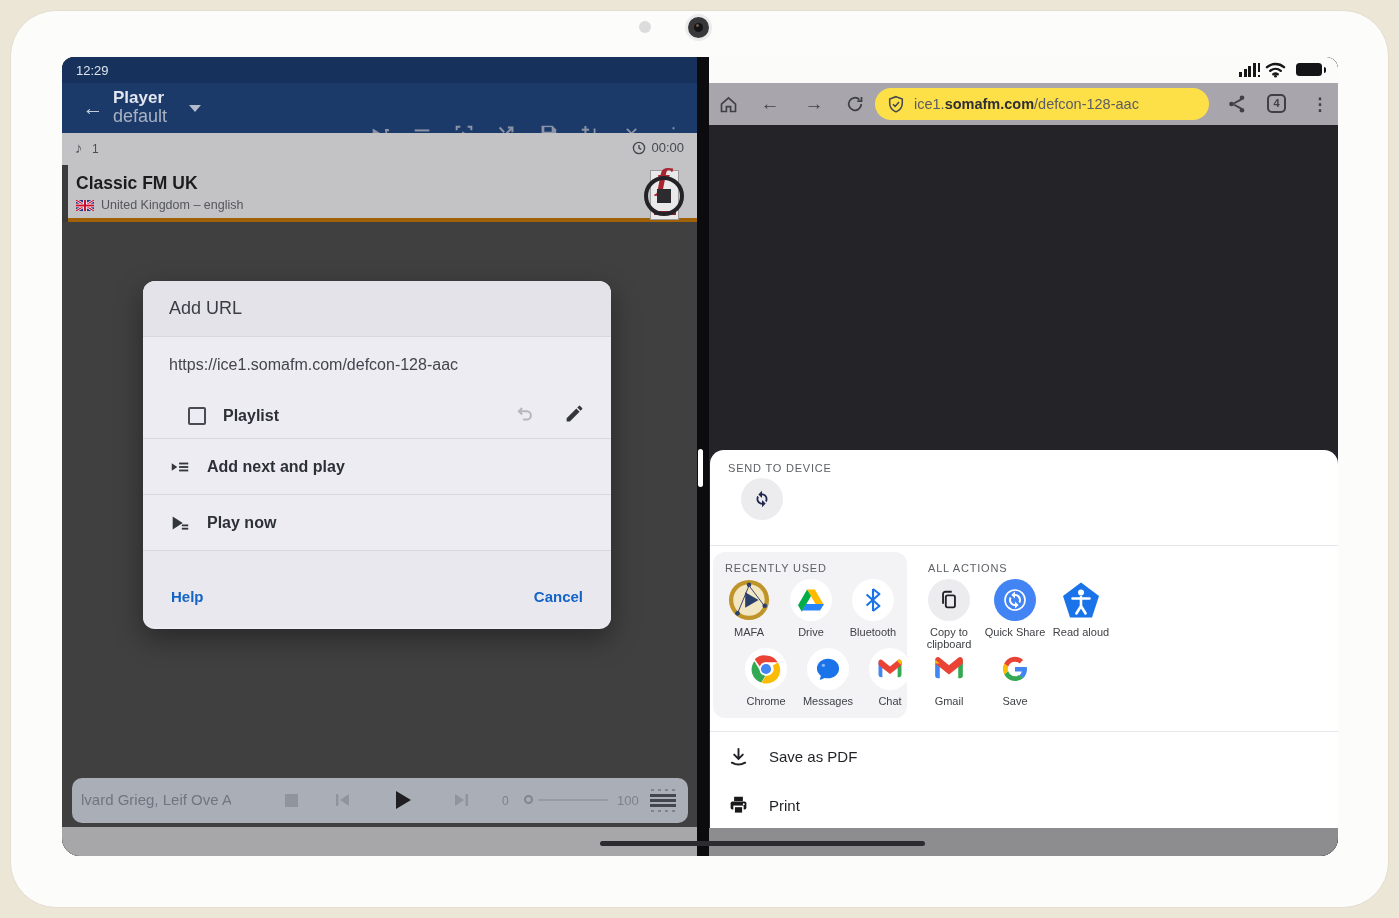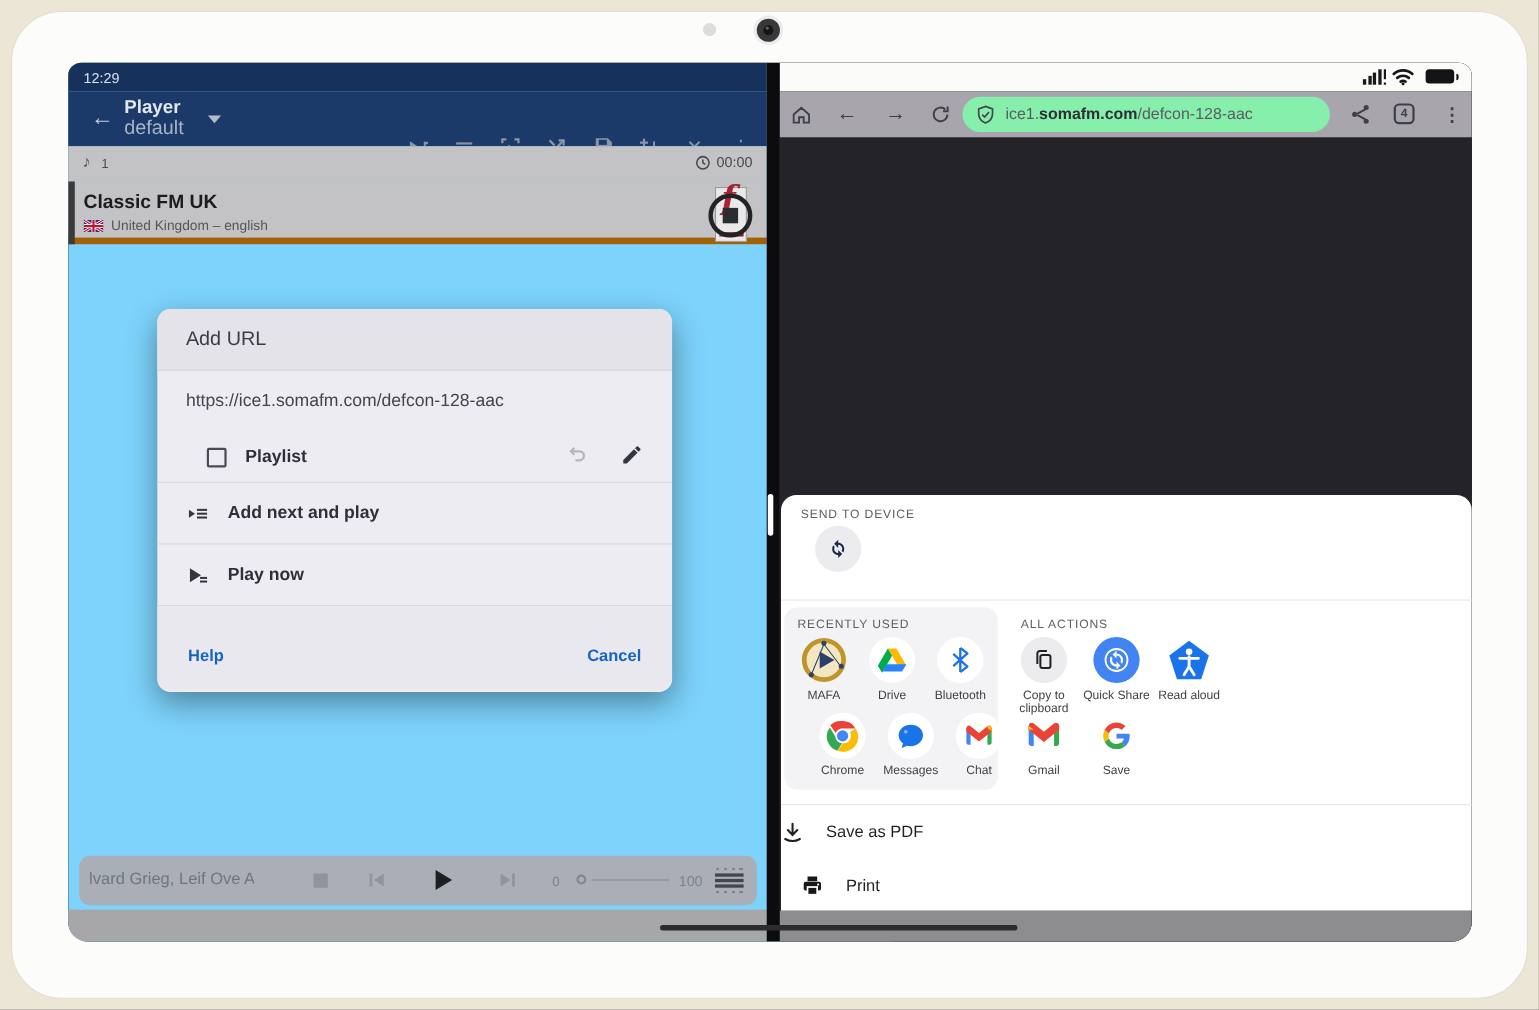--- a/index.html
+++ b/index.html
@@ -9,38 +9,38 @@
   
   .tablet { position:absolute; left:10px; top:10px; right:10px; bottom:10px; background:#fcfcfb; border-radius:46px; border:1px solid #e4ddcf; }
   .cam-dot { position:absolute; left:639px; top:21px; width:12px; height:12px; border-radius:50%; background:#dcdcdc; }
   .cam-lens { position:absolute; left:688px; top:17px; width:21px; height:21px; border-radius:50%; background:#38383b; box-shadow:0 0 0 3px #ebebeb; }
   .cam-lens::after { content:""; position:absolute; left:6px; top:6px; width:9px; height:9px; border-radius:50%; background:#141417; }
   .cam-lens::before { content:""; position:absolute; left:8px; top:7px; width:3px; height:3px; border-radius:50%; background:#6e5c49; z-index:1; }
 
   .screen { position:absolute; left:62px; top:57px; width:1276px; height:799px; border-radius:12px 12px 18px 18px; overflow:hidden; background:#000; }
 
   
-  .left-app { position:absolute; left:0; top:0; width:750px; height:799px; background:#7dd3fc; }
+  .left-app { position:absolute; left:0; top:0; width:750px; height:799px; background:#404040; }
   .l-status { position:absolute; left:0; top:0; width:635px; height:26px; background:#16325c; color:#dde2eb; font-size:13px; line-height:27px; padding-left:14px; }
   .l-appbar { position:absolute; left:0; top:26px; width:635px; height:50px; background:#1b3a69; }
   .back-arrow { position:absolute; left:18px; top:12px; width:26px; height:26px; color:#c3cad8; font-size:21px; line-height:26px; text-align:center; }
   .l-titlebox { position:absolute; left:51px; top:5px; }
   .l-title { font-size:17px; font-weight:bold; color:#e2e6ee; line-height:20px; }
   .l-subtitle { font-size:18px; color:#a9b2c3; line-height:16px; }
   .caret-down { position:absolute; left:127px; top:22px; width:0; height:0; border-left:6px solid transparent; border-right:6px solid transparent; border-top:7px solid #b4bccc; }
   .l-actions { position:absolute; right:12px; top:26px; height:50px; display:flex; align-items:center; gap:19px; }
   .l-actions .tbicon { width:23px; height:23px; color:#8b93a6; display:flex; align-items:center; justify-content:center; font-size:18px; }
   .tbicon svg { display:block; }
 
   .l-meta { position:absolute; left:0; top:76px; width:635px; height:32px; background:#c3c3c5; }
   .meta-note { position:absolute; left:13px; top:6px; font-size:15px; color:#54575d; }
   .meta-count { position:absolute; left:30px; top:9px; font-size:12px; color:#4b4e53; }
   .meta-right { position:absolute; right:13px; top:7px; display:flex; align-items:center; gap:5px; color:#45484e; font-size:13px; }
 
-  .l-station { position:absolute; left:0; top:108px; width:635px; height:57px; background:#c3c3c5; border-bottom:6px solid #a16207; }
+  .l-station { position:absolute; left:0; top:108px; width:635px; height:57px; background:#c3c3c5; border-bottom:4px solid #a16207; }
   .station-indicator { position:absolute; left:0; top:0; width:6px; height:57px; background:#3b3b3e; }
   .station-title { position:absolute; left:14px; top:8px; font-size:17.5px; font-weight:bold; color:#1c1c1e; }
   .station-sub { position:absolute; left:14px; top:33px; display:flex; align-items:center; gap:7px; font-size:12.5px; color:#55565b; }
   .station-logo { position:absolute; left:588px; top:5px; width:29px; height:50px; background:#e9e9e9; border:1px solid #9c9c9e; overflow:visible; }
   .logo-f { position:absolute; left:5px; top:-8px; font-family:"DejaVu Serif", serif; font-style:italic; font-weight:bold; font-size:30px; color:#a92430; }
   .logo-microtext { position:absolute; left:3px; bottom:4px; width:22px; height:4px; background:#8b2430; }
   .stop-ring { position:absolute; left:-7px; top:5px; width:40px; height:40px; border-radius:50%; border:4px solid #232327; }
   .stop-ring::after { content:""; position:absolute; left:9px; top:9px; width:14px; height:14px; background:#2c2c30; }
 
   
@@ -84,21 +84,21 @@
   .right-app { position:absolute; left:647px; top:0; width:629px; height:799px; background:#242428; }
   .r-status { position:absolute; left:0; top:0; width:629px; height:26px; background:#fbfbfa; }
   .sig { position:absolute; right:77px; top:6px; width:22px; height:14px; }
   .sig i { position:absolute; bottom:0; width:3px; background:#17171a; }
   .wifi { position:absolute; right:52px; top:5px; }
   .battery { position:absolute; right:16px; top:6px; width:26px; height:13px; background:#141416; border-radius:3.5px; }
   .battery::after { content:""; position:absolute; right:-4px; top:3.5px; width:2.5px; height:6px; background:#141416; border-radius:0 2px 2px 0; }
 
   .r-toolbar { position:absolute; left:0; top:26px; width:629px; height:42px; background:#a8a6ac; color:#3f3f47; }
   .rt-ic { position:absolute; top:0; height:42px; width:26px; display:flex; align-items:center; justify-content:center; font-size:19px; }
-  .url-pill { position:absolute; left:166px; top:5px; width:334px; height:32px; border-radius:16px; background:#86efac; display:flex; align-items:center; padding:0 12px; gap:9px; }
+  .url-pill { position:absolute; left:166px; top:5px; width:334px; height:32px; border-radius:16px; background:#fde047; display:flex; align-items:center; padding:0 12px; gap:9px; }
   .url-text { font-size:14.5px; color:#5b5b62; white-space:nowrap; }
   .url-text b { color:#2e2e35; font-weight:bold; }
   .tab-box { position:absolute; left:558px; top:11px; width:19px; height:19px; border:2px solid #3f3f47; border-radius:5px; font-size:11px; font-weight:bold; text-align:center; line-height:15px; color:#3f3f47; }
   .rt-dots { position:absolute; left:601px; top:0; height:42px; width:20px; font-size:17px; font-weight:bold; display:flex; align-items:center; justify-content:center; }
 
   .r-content { position:absolute; left:0; top:68px; width:629px; height:325px; background:#242428; }
 
   
   .r-sheet { position:absolute; left:1px; top:393px; width:628px; height:378px; background:#ffffff; border-radius:14px 14px 0 0; }
   .sheet-label { font-size:11px; letter-spacing:.8px; color:#5c6065; }
@@ -118,21 +118,21 @@
   .g-icon.graybg { background:#ececef; }
   .g-label { margin-top:5px; font-size:11px; line-height:12px; color:#3f4246; text-align:center; }
   .rp-row1 { left:5px; top:27px; }
   .rp-row2 { left:22px; top:96px; }
 
   .actions-label { position:absolute; left:218px; top:112px; }
   .aa-row1 { left:206px; top:129px; }
   .aa-row2 { left:206px; top:198px; }
   .aa-item { width:66px; }
 
-  .pdf-row { position:absolute; left:0; top:282px; width:628px; height:49px; display:flex; align-items:center; gap:20px; }
+  .pdf-row { position:absolute; left:0; top:282px; width:628px; height:49px; display:flex; align-items:center; padding-left:18px; gap:20px; }
   .print-row { position:absolute; left:0; top:331px; width:628px; height:48px; display:flex; align-items:center; padding-left:18px; gap:20px; }
   .row-label { font-size:15px; color:#1f2125; }
 
   .r-strip { position:absolute; left:0; top:771px; width:629px; height:28px; background:#8d8d90; }
 </style>
 </head>
 <body>
 
 <div class="tablet"></div>
 <div class="cam-dot"></div>

